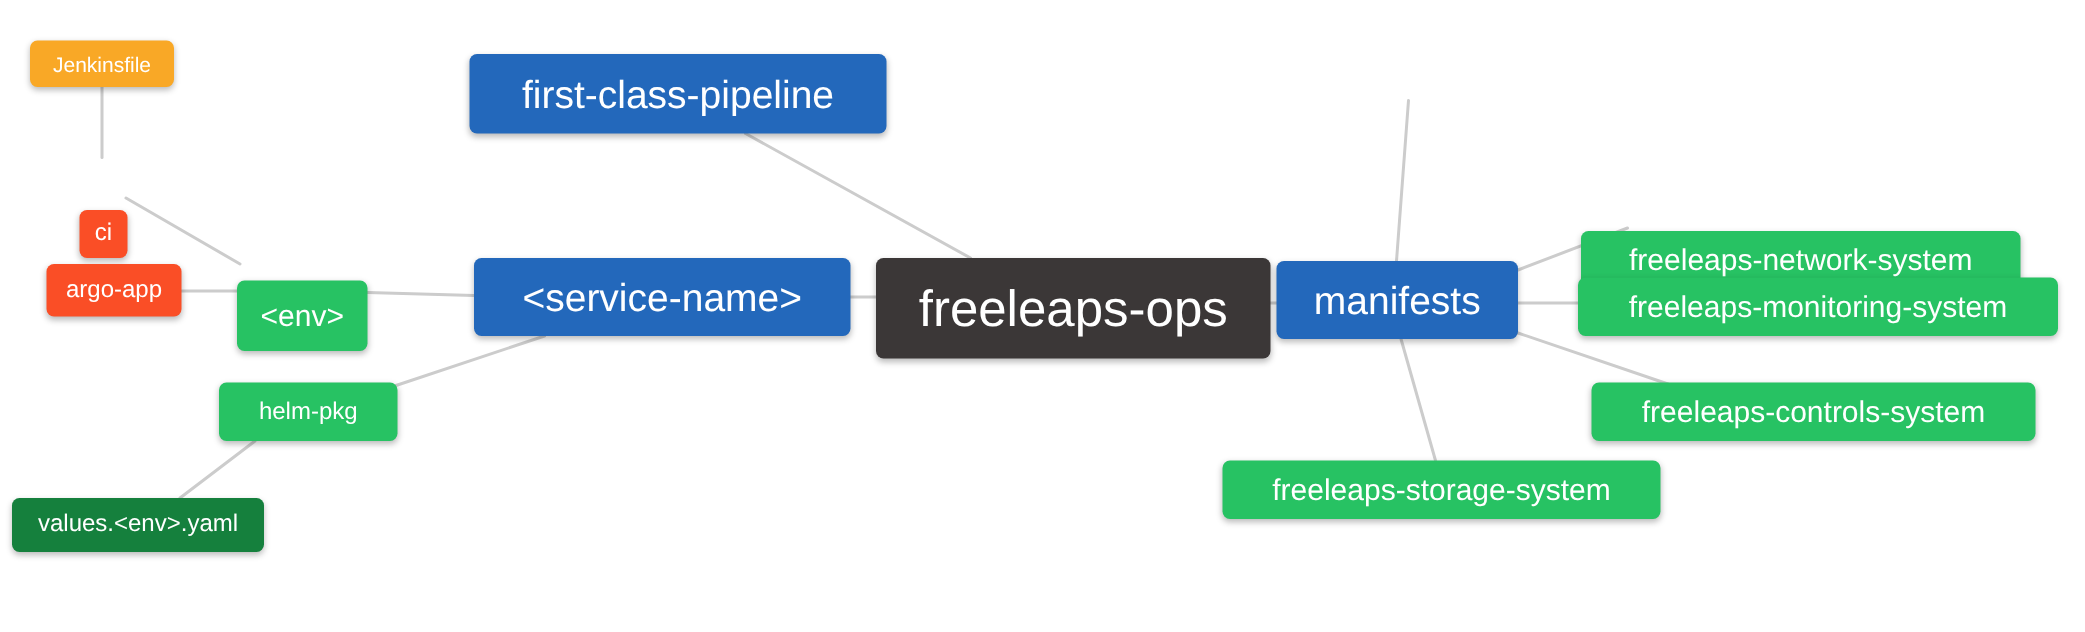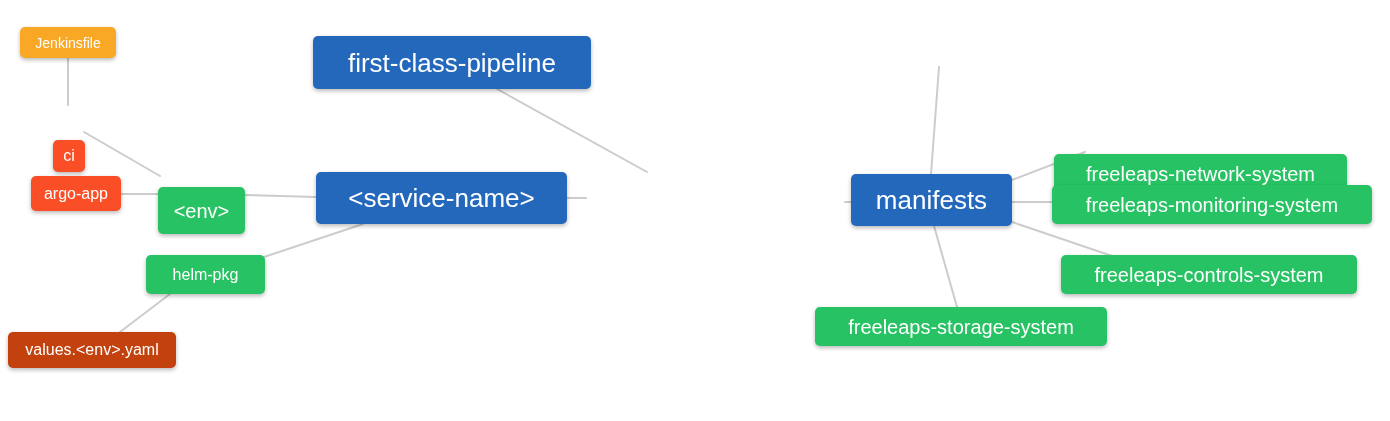--- a/index.html
+++ b/index.html
@@ -54,27 +54,28 @@
       <line x1="497" y1="89" x2="647" y2="172" stroke="#cccccc" stroke-width="2" stroke-linecap="round"></line>
       <line x1="565" y1="198" x2="586" y2="198" stroke="#cccccc" stroke-width="2" stroke-linecap="round"></line>
       <line x1="845" y1="202" x2="853" y2="202" stroke="#cccccc" stroke-width="2" stroke-linecap="round"></line>
       <line x1="939" y1="67" x2="931" y2="174" stroke="#cccccc" stroke-width="2" stroke-linecap="round"></line>
       <line x1="1012" y1="180" x2="1085" y2="152" stroke="#cccccc" stroke-width="2" stroke-linecap="round"></line>
       <line x1="1012" y1="202" x2="1052" y2="202" stroke="#cccccc" stroke-width="2" stroke-linecap="round"></line>
       <line x1="1012" y1="222" x2="1112" y2="256" stroke="#cccccc" stroke-width="2" stroke-linecap="round"></line>
       <line x1="934" y1="226" x2="957" y2="307" stroke="#cccccc" stroke-width="2" stroke-linecap="round"></line>
     </svg>
   <div id="node-layer">
+      <div class="node" style="left: 584px; top: 172px; width: 263px; height: 67px; font-size: 34px; background: rgb(59, 55, 55);">freeleaps-ops</div>
       <div class="node" style="left: 313px; top: 36px; width: 278px; height: 53px; font-size: 26px; background: rgb(35, 104, 187);">first-class-pipeline</div>
       <div class="node" style="left: 316px; top: 172px; width: 251px; height: 52px; font-size: 26px; background: rgb(35, 104, 187);">&lt;service-name&gt;</div>
       <div class="node" style="left: 851px; top: 174px; width: 161px; height: 52px; font-size: 26px; background: rgb(35, 104, 187);">manifests</div>
       <div class="node" style="left: 158px; top: 175px; width: 87px; height: 47px; font-size: 20px; background: rgb(39, 194, 99); margin-top: 12px;">&lt;env&gt;</div>
       <div class="node" style="left: 146px; top: 255px; width: 119px; height: 39px; font-size: 16px; background: rgb(39, 194, 99);">helm-pkg</div>
       <div class="node" style="left: 1054px; top: 110px; width: 293px; height: 40px; font-size: 20px; background: rgb(39, 194, 99); margin-top: 44px;">freeleaps-network-system</div>
       <div class="node" style="left: 1052px; top: 185px; width: 320px; height: 39px; font-size: 20px; background: rgb(39, 194, 99);">freeleaps-monitoring-system</div>
       <div class="node" style="left: 1061px; top: 255px; width: 296px; height: 39px; font-size: 20px; background: rgb(39, 194, 99);">freeleaps-controls-system</div>
       <div class="node" style="left: 815px; top: 307px; width: 292px; height: 39px; font-size: 20px; background: rgb(39, 194, 99); text-align: right;">freeleaps-storage-system</div>
       <div class="node" style="left: 53px; top: 105px; width: 32px; height: 32px; font-size: 16px; background: rgb(250, 78, 38); margin-top: 35px;">ci</div>
       <div class="node" style="left: 31px; top: 176px; width: 90px; height: 35px; font-size: 16px; background: rgb(250, 78, 38);">argo-app</div>
-      <div class="node" style="left: 8px; top: 332px; width: 168px; height: 36px; font-size: 16px; background: #c2410c; text-align: center;">values.&lt;env&gt;.yaml</div>
+      <div class="node" style="left: 8px; top: 332px; width: 168px; height: 36px; font-size: 16px; background: #15803d; text-align: center;">values.&lt;env&gt;.yaml</div>
       <div class="node" style="left: 20px; top: 27px; width: 96px; height: 31px; font-size: 14px; background: rgb(249, 168, 38);">Jenkinsfile</div>
     </div>
 </div>
 
 </body></html>

